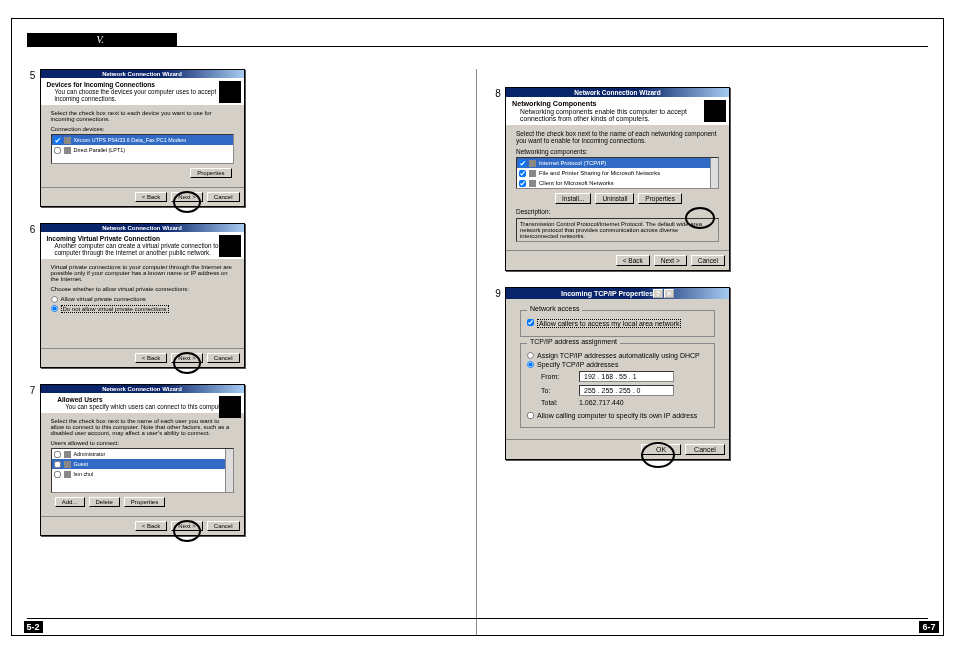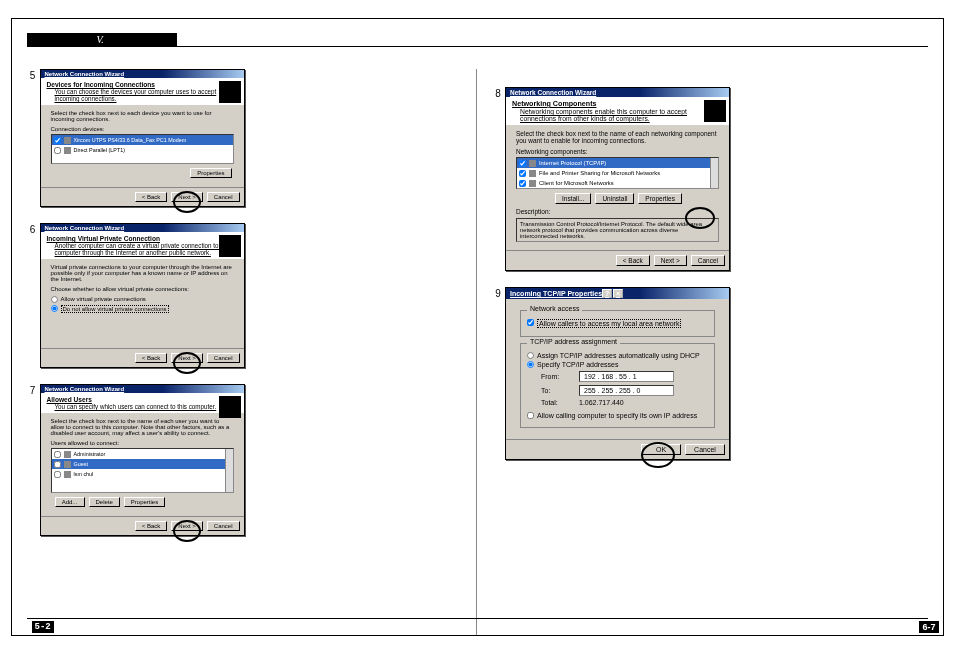--- a/index.html
+++ b/index.html
@@ -90,23 +90,22 @@
   .wizard.large {
     width: 225px;
     font-size: 7px;
   }
   .title-bar {
     background: linear-gradient(to right, #0a246a, #0a246a 60%, #a6caf0);
     color: #fff;
     font-weight: bold;
     padding: 1px 4px;
     display: flex;
-    justify-content: flex-start;
+    justify-content: center;
     align-items: center;
-    text-decoration: underline;
   }
   .title-bar.light {
     background: #fff;
     color: #000;
     font-weight: bold;
     padding: 3px 6px;
     position: relative;
     font-size: 1.1em;
   }
   .title-bar .subtitle {
@@ -243,21 +242,21 @@
   }
   .footer-num {
     position: absolute;
     bottom: 2px;
     background: #000;
     color: #fff;
     font-size: 9px;
     font-weight: bold;
     padding: 1px 3px;
   }
-  .footer-num.l { left: 20px; font-family: Liberation Mono, monospace; }
+  .footer-num.l { left: 12px; }
   .footer-num.r { right: 4px; }
   .footer-rule {
     position: absolute;
     bottom: 16px;
     left: 15px;
     right: 15px;
     border-top: 1px solid #000;
   }
   .scroll-track {
     position: absolute;

